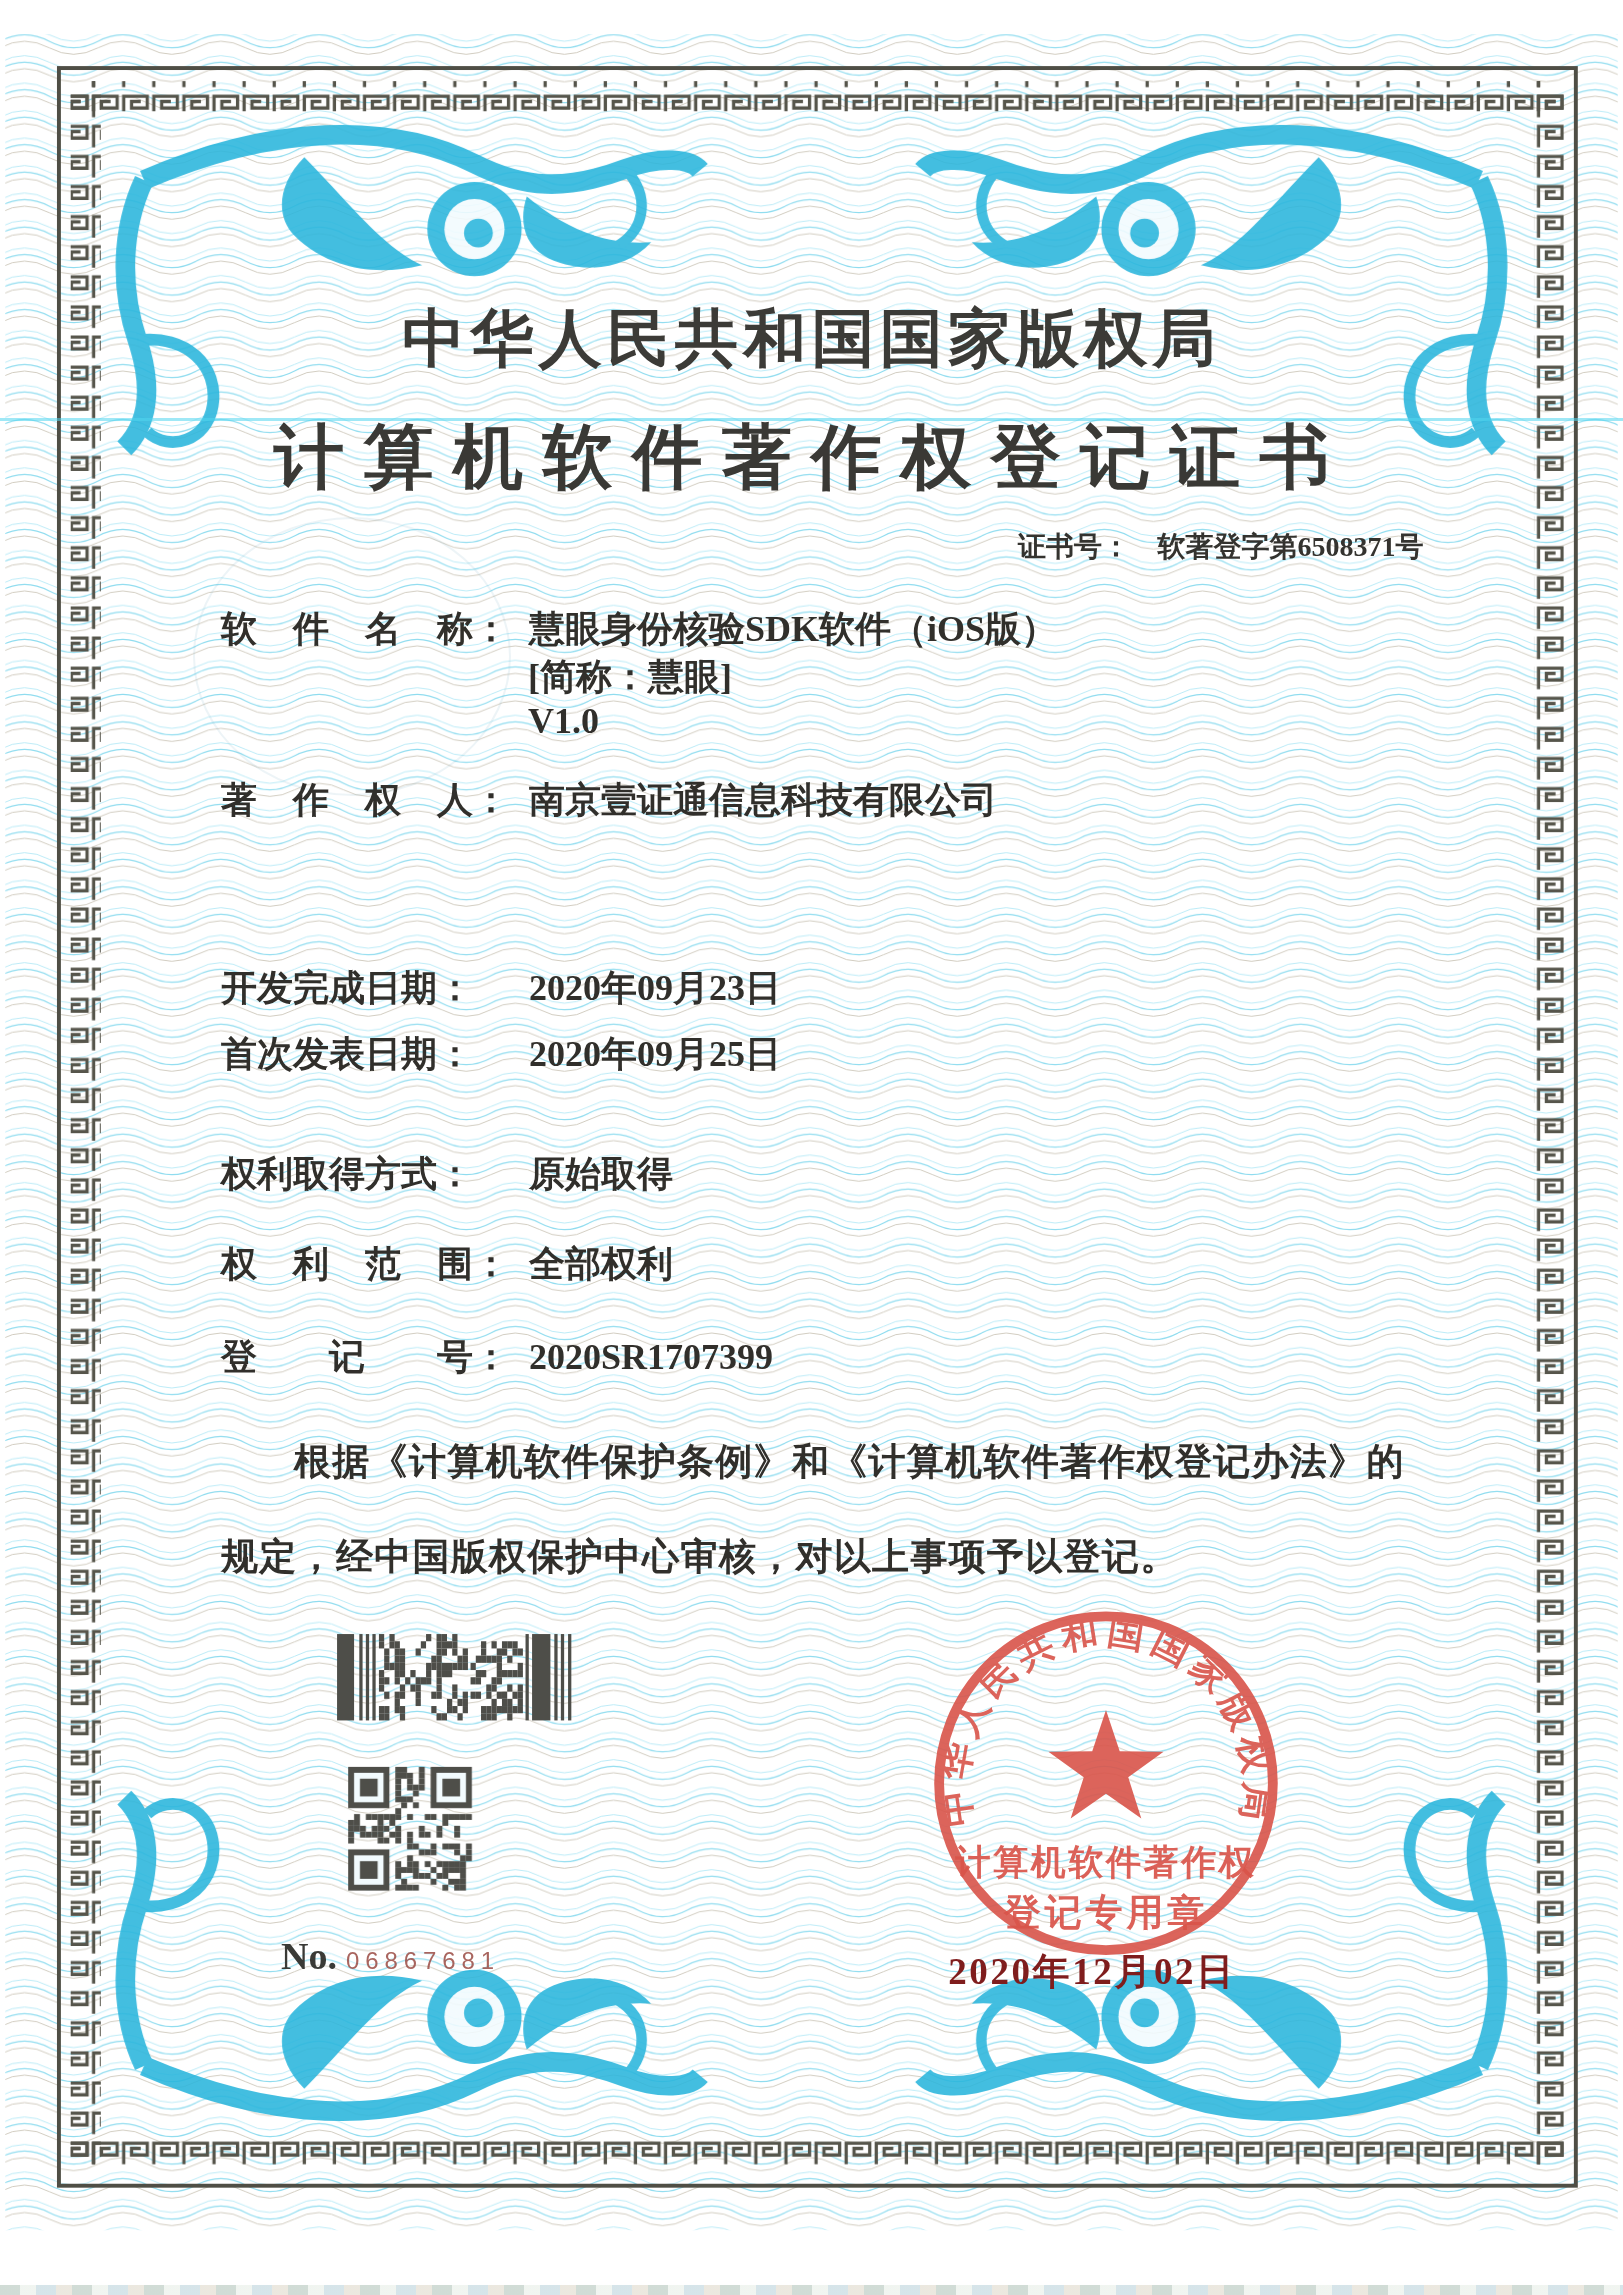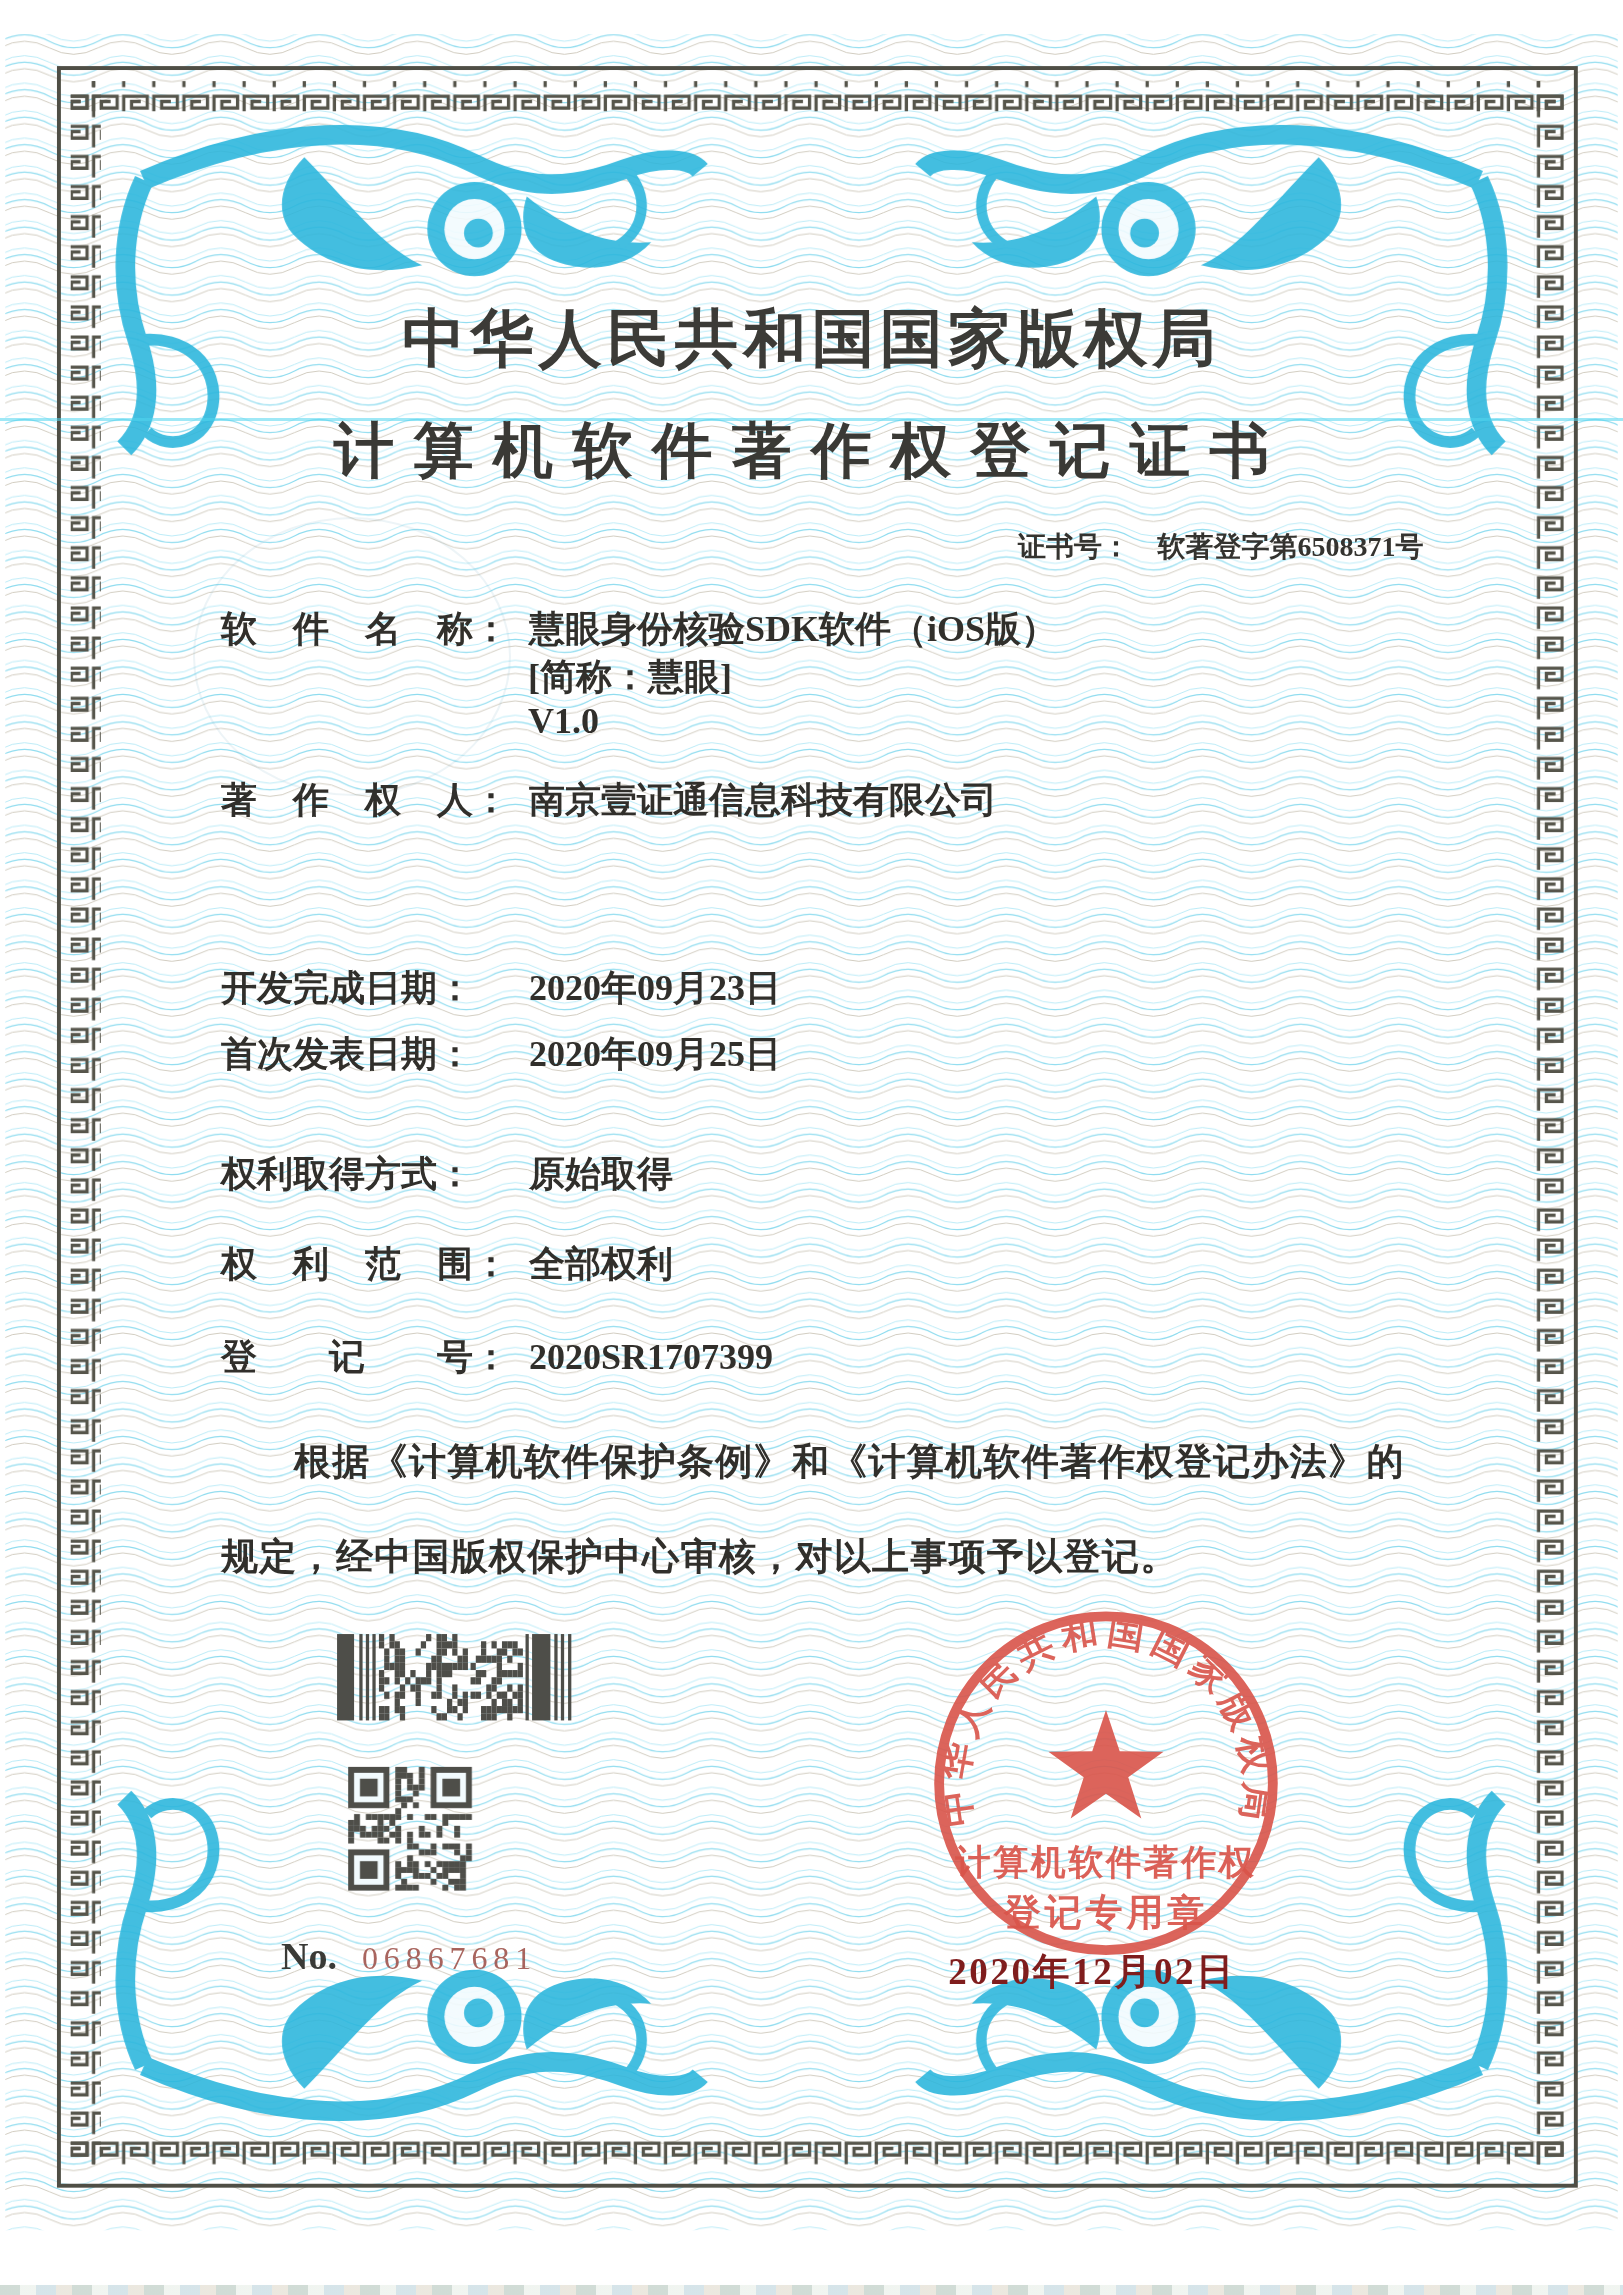--- a/index.html
+++ b/index.html
@@ -2,30 +2,30 @@
 <html style="font-size:10.5px"><head>
 <meta charset="utf-8">
 <style>
   html,body{margin:0;padding:0;background:#ffffff;}
   .page{position:relative;width:1623px;height:2295px;background:#ffffff;overflow:hidden;
         font-family:"Liberation Serif",serif;}
   .bgsvg{position:absolute;left:0;top:0;width:1623px;height:2295px;}
   .txt{position:absolute;white-space:nowrap;color:#34332f;font-weight:bold;
        font-family:"Liberation Serif",serif;}
   .title1{top:296px;left:0;width:1623px;text-align:center;font-size:63px;letter-spacing:5.2px;color:#3c3b37;}
-  .title2{top:411px;left:0;width:1623px;text-align:center;font-size:60px;letter-spacing:19.6px;color:#3a3935;}
+  .title2{top:411px;left:0;width:1623px;text-align:center;font-size:70px;letter-spacing:19.6px;color:#3a3935;}
   .certno{top:528px;left:1018px;font-size:28px;color:#34332f;}
   .certno .val{margin-left:27.5px;}
   .row{position:absolute;left:221px;font-size:36px;color:#312f2b;}
   .row .lbl{display:inline-block;width:308px;}
   .vline{position:absolute;left:528px;font-size:36px;color:#312f2b;font-weight:bold;white-space:nowrap;}
   .stmt{position:absolute;left:221px;width:1231px;font-size:37px;letter-spacing:1.3px;color:#312f2b;font-weight:bold;white-space:nowrap;}
   .noline{top:1934px;left:281px;font-size:38px;color:#3a3a36;}
-  .noline .serial{font-family:Liberation Serif, serif;font-weight:normal;font-size:32px;
-                  color:#9a4b43;letter-spacing:5.9px;margin-left:25px;opacity:.85;}
+  .noline .serial{font-family:Liberation Sans, sans-serif;font-weight:normal;font-size:24px;
+                  color:#9a4b43;letter-spacing:5.9px;margin-left:9px;opacity:.85;}
   .sealtxt{position:absolute;left:1106px;transform:translateX(-50%);color:#d9544a;font-weight:bold;
            text-align:center;opacity:.92;margin-top:8px;}
   .seal-l1{top:1831px;font-size:35px;letter-spacing:2.6px;}
   .seal-l2{top:1880px;font-size:37px;letter-spacing:3.9px;}
   .issuedate{top:1947px;left:1092px;transform:translateX(-50%);font-size:37px;letter-spacing:2.6px;color:#7f1d1d;}
   .scanband{position:absolute;top:418px;left:0;width:1623px;height:3.3px;background:rgba(80,214,238,.55);}
   .emboss{position:absolute;left:193px;top:517px;width:314px;height:275px;border-radius:50%;
           border:2.6px solid rgba(130,180,200,.14);}
   .bottomstrip{position:absolute;left:0;bottom:0;width:1623px;height:9.8px;opacity:.85;
     background:repeating-linear-gradient(90deg,#c9d6cf 0 19.6px,#eef3ee 19.6px 36px,#cfe0e6 36px 56px,#e8e4da 56px 72px);}

